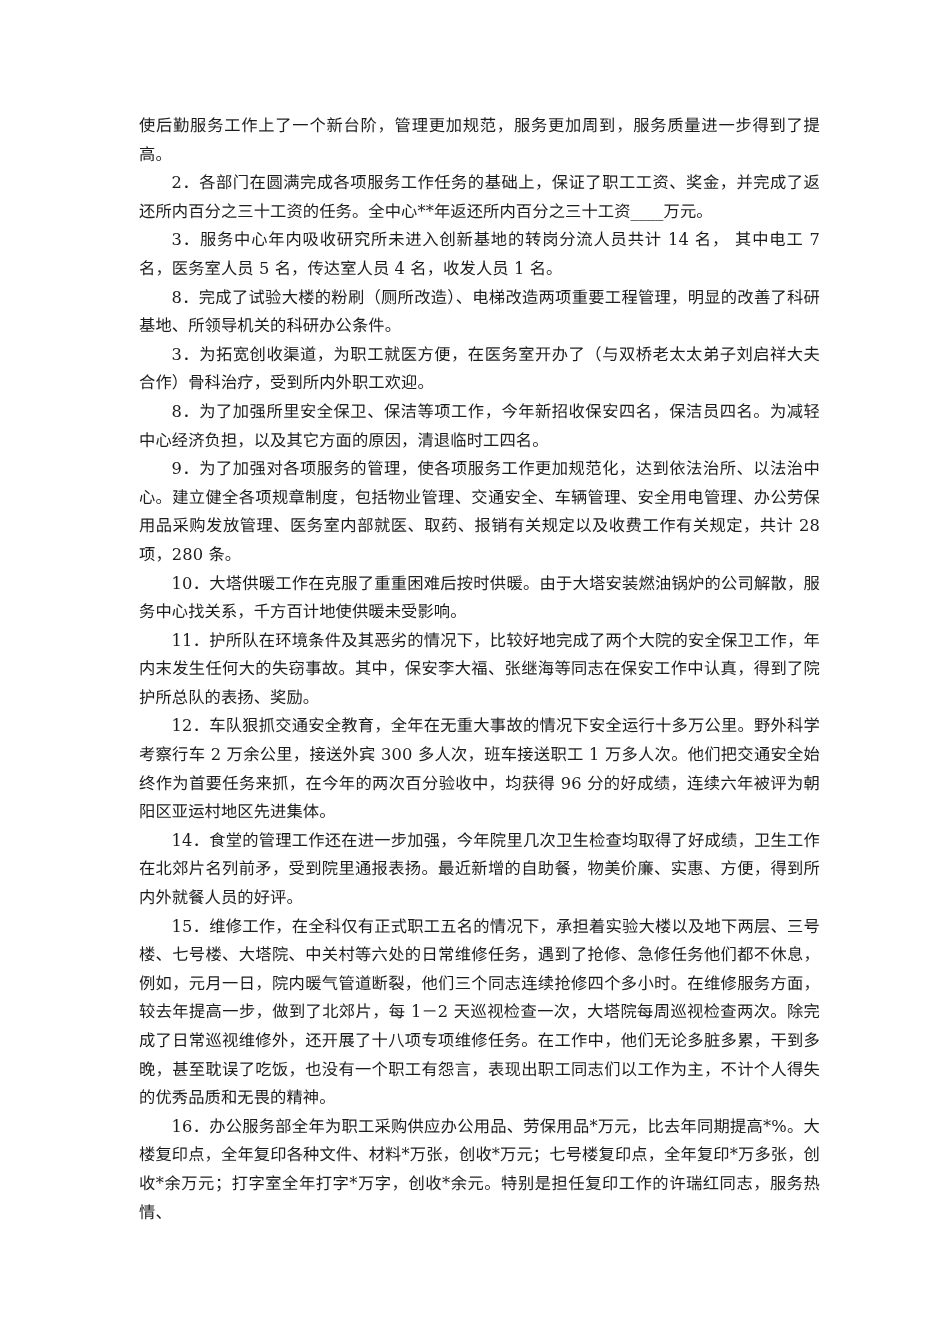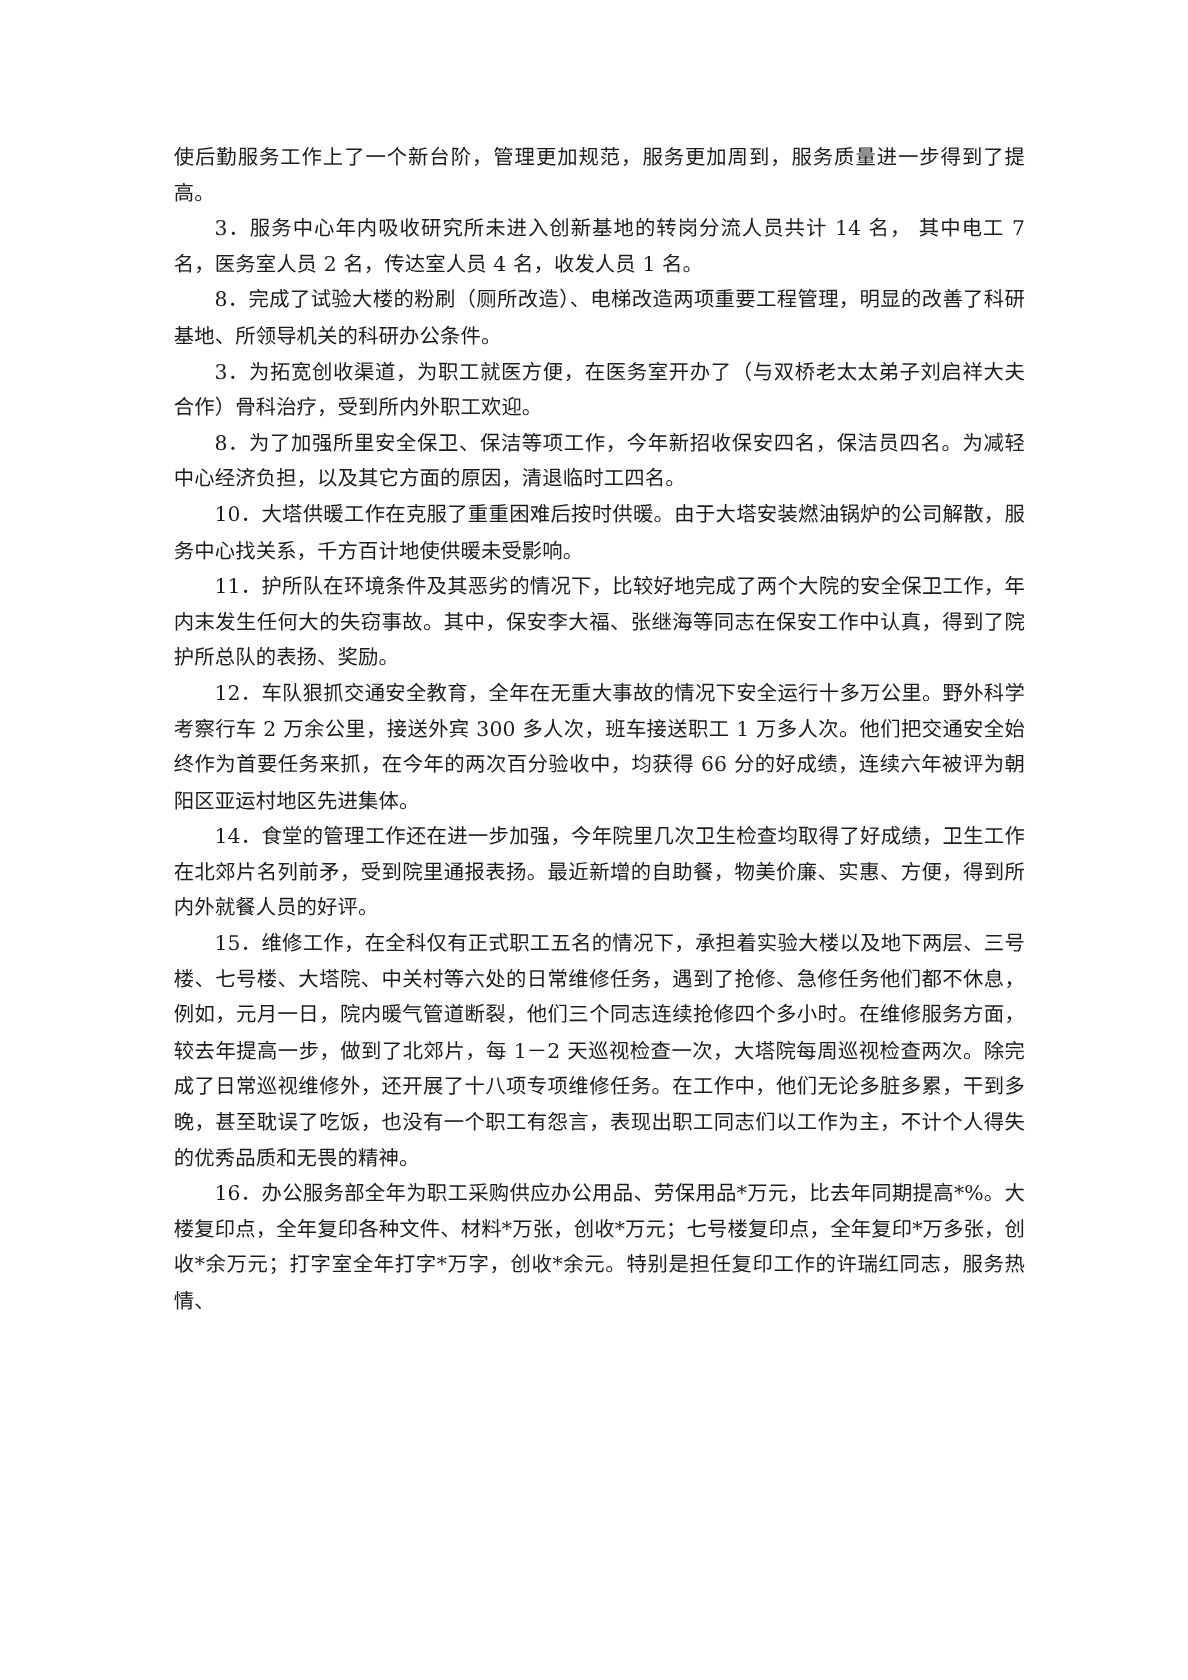--- a/index.html
+++ b/index.html
@@ -55,37 +55,39 @@
   }
 </style>
 </head>
 <body>
 
 <div class="page">
   <div class="text-column">
 
     <p class="para continuation">使后勤服务工作上了一个新台阶，管理更加规范，服务更加周到，服务质量进一步得到了提高。</p>
 
+    <p class="para indent">2．各部门在圆满完成各项服务工作任务的基础上，保证了职工工资、奖金，并完成了返还所内百分之三十工资的任务。全中心**年返还所内百分之三十工资____万元。</p>
 
-    <p class="para indent">3．服务中心年内吸收研究所未进入创新基地的转岗分流人员共计 14 名， 其中电工 7 名，医务室人员 2 名，传达室人员 4 名，收发人员 1 名。</p>
+    <p class="para indent">3．服务中心年内吸收研究所未进入创新基地的转岗分流人员共计 14 名， 其中电工 7 名，医务室人员 5 名，传达室人员 4 名，收发人员 1 名。</p>
 
 
     <p class="para indent">8．完成了试验大楼的粉刷（厕所改造）、电梯改造两项重要工程管理，明显的改善了科研基地、所领导机关的科研办公条件。</p>
 
     <p class="para indent">3．为拓宽创收渠道，为职工就医方便，在医务室开办了（与双桥老太太弟子刘启祥大夫合作）骨科治疗，受到所内外职工欢迎。</p>
 
     <p class="para indent">8．为了加强所里安全保卫、保洁等项工作，今年新招收保安四名，保洁员四名。为减轻中心经济负担，以及其它方面的原因，清退临时工四名。</p>
 
 
+    <p class="para indent">9．为了加强对各项服务的管理，使各项服务工作更加规范化，达到依法治所、以法治中心。建立健全各项规章制度，包括物业管理、交通安全、车辆管理、安全用电管理、办公劳保用品采购发放管理、医务室内部就医、取药、报销有关规定以及收费工作有关规定，共计 28 项，280 条。</p>
 
     <p class="para indent">10．大塔供暖工作在克服了重重困难后按时供暖。由于大塔安装燃油锅炉的公司解散，服务中心找关系，千方百计地使供暖未受影响。</p>
 
     <p class="para indent">11．护所队在环境条件及其恶劣的情况下，比较好地完成了两个大院的安全保卫工作，年内末发生任何大的失窃事故。其中，保安李大福、张继海等同志在保安工作中认真，得到了院护所总队的表扬、奖励。</p>
 
-    <p class="para indent">12．车队狠抓交通安全教育，全年在无重大事故的情况下安全运行十多万公里。野外科学考察行车 2 万余公里，接送外宾 300 多人次，班车接送职工 1 万多人次。他们把交通安全始终作为首要任务来抓，在今年的两次百分验收中，均获得 66 分的好成绩，连续六年被评为朝阳区亚运村地区先进集体。</p>
+    <p class="para indent">12．车队狠抓交通安全教育，全年在无重大事故的情况下安全运行十多万公里。野外科学考察行车 2 万余公里，接送外宾 300 多人次，班车接送职工 1 万多人次。他们把交通安全始终作为首要任务来抓，在今年的两次百分验收中，均获得 96 分的好成绩，连续六年被评为朝阳区亚运村地区先进集体。</p>
 
 
     <p class="para indent">14．食堂的管理工作还在进一步加强，今年院里几次卫生检查均取得了好成绩，卫生工作在北郊片名列前矛，受到院里通报表扬。最近新增的自助餐，物美价廉、实惠、方便，得到所内外就餐人员的好评。</p>
 
     <p class="para indent">15．维修工作，在全科仅有正式职工五名的情况下，承担着实验大楼以及地下两层、三号楼、七号楼、大塔院、中关村等六处的日常维修任务，遇到了抢修、急修任务他们都不休息，例如，元月一日，院内暖气管道断裂，他们三个同志连续抢修四个多小时。在维修服务方面，较去年提高一步，做到了北郊片，每 1－2 天巡视检查一次，大塔院每周巡视检查两次。除完成了日常巡视维修外，还开展了十八项专项维修任务。在工作中，他们无论多脏多累，干到多晚，甚至耽误了吃饭，也没有一个职工有怨言，表现出职工同志们以工作为主，不计个人得失的优秀品质和无畏的精神。</p>
 
     <p class="para indent">16．办公服务部全年为职工采购供应办公用品、劳保用品*万元，比去年同期提高*%。大楼复印点，全年复印各种文件、材料*万张，创收*万元；七号楼复印点，全年复印*万多张，创收*余万元；打字室全年打字*万字，创收*余元。特别是担任复印工作的许瑞红同志，服务热情、</p>
 
   </div>
 </div>

